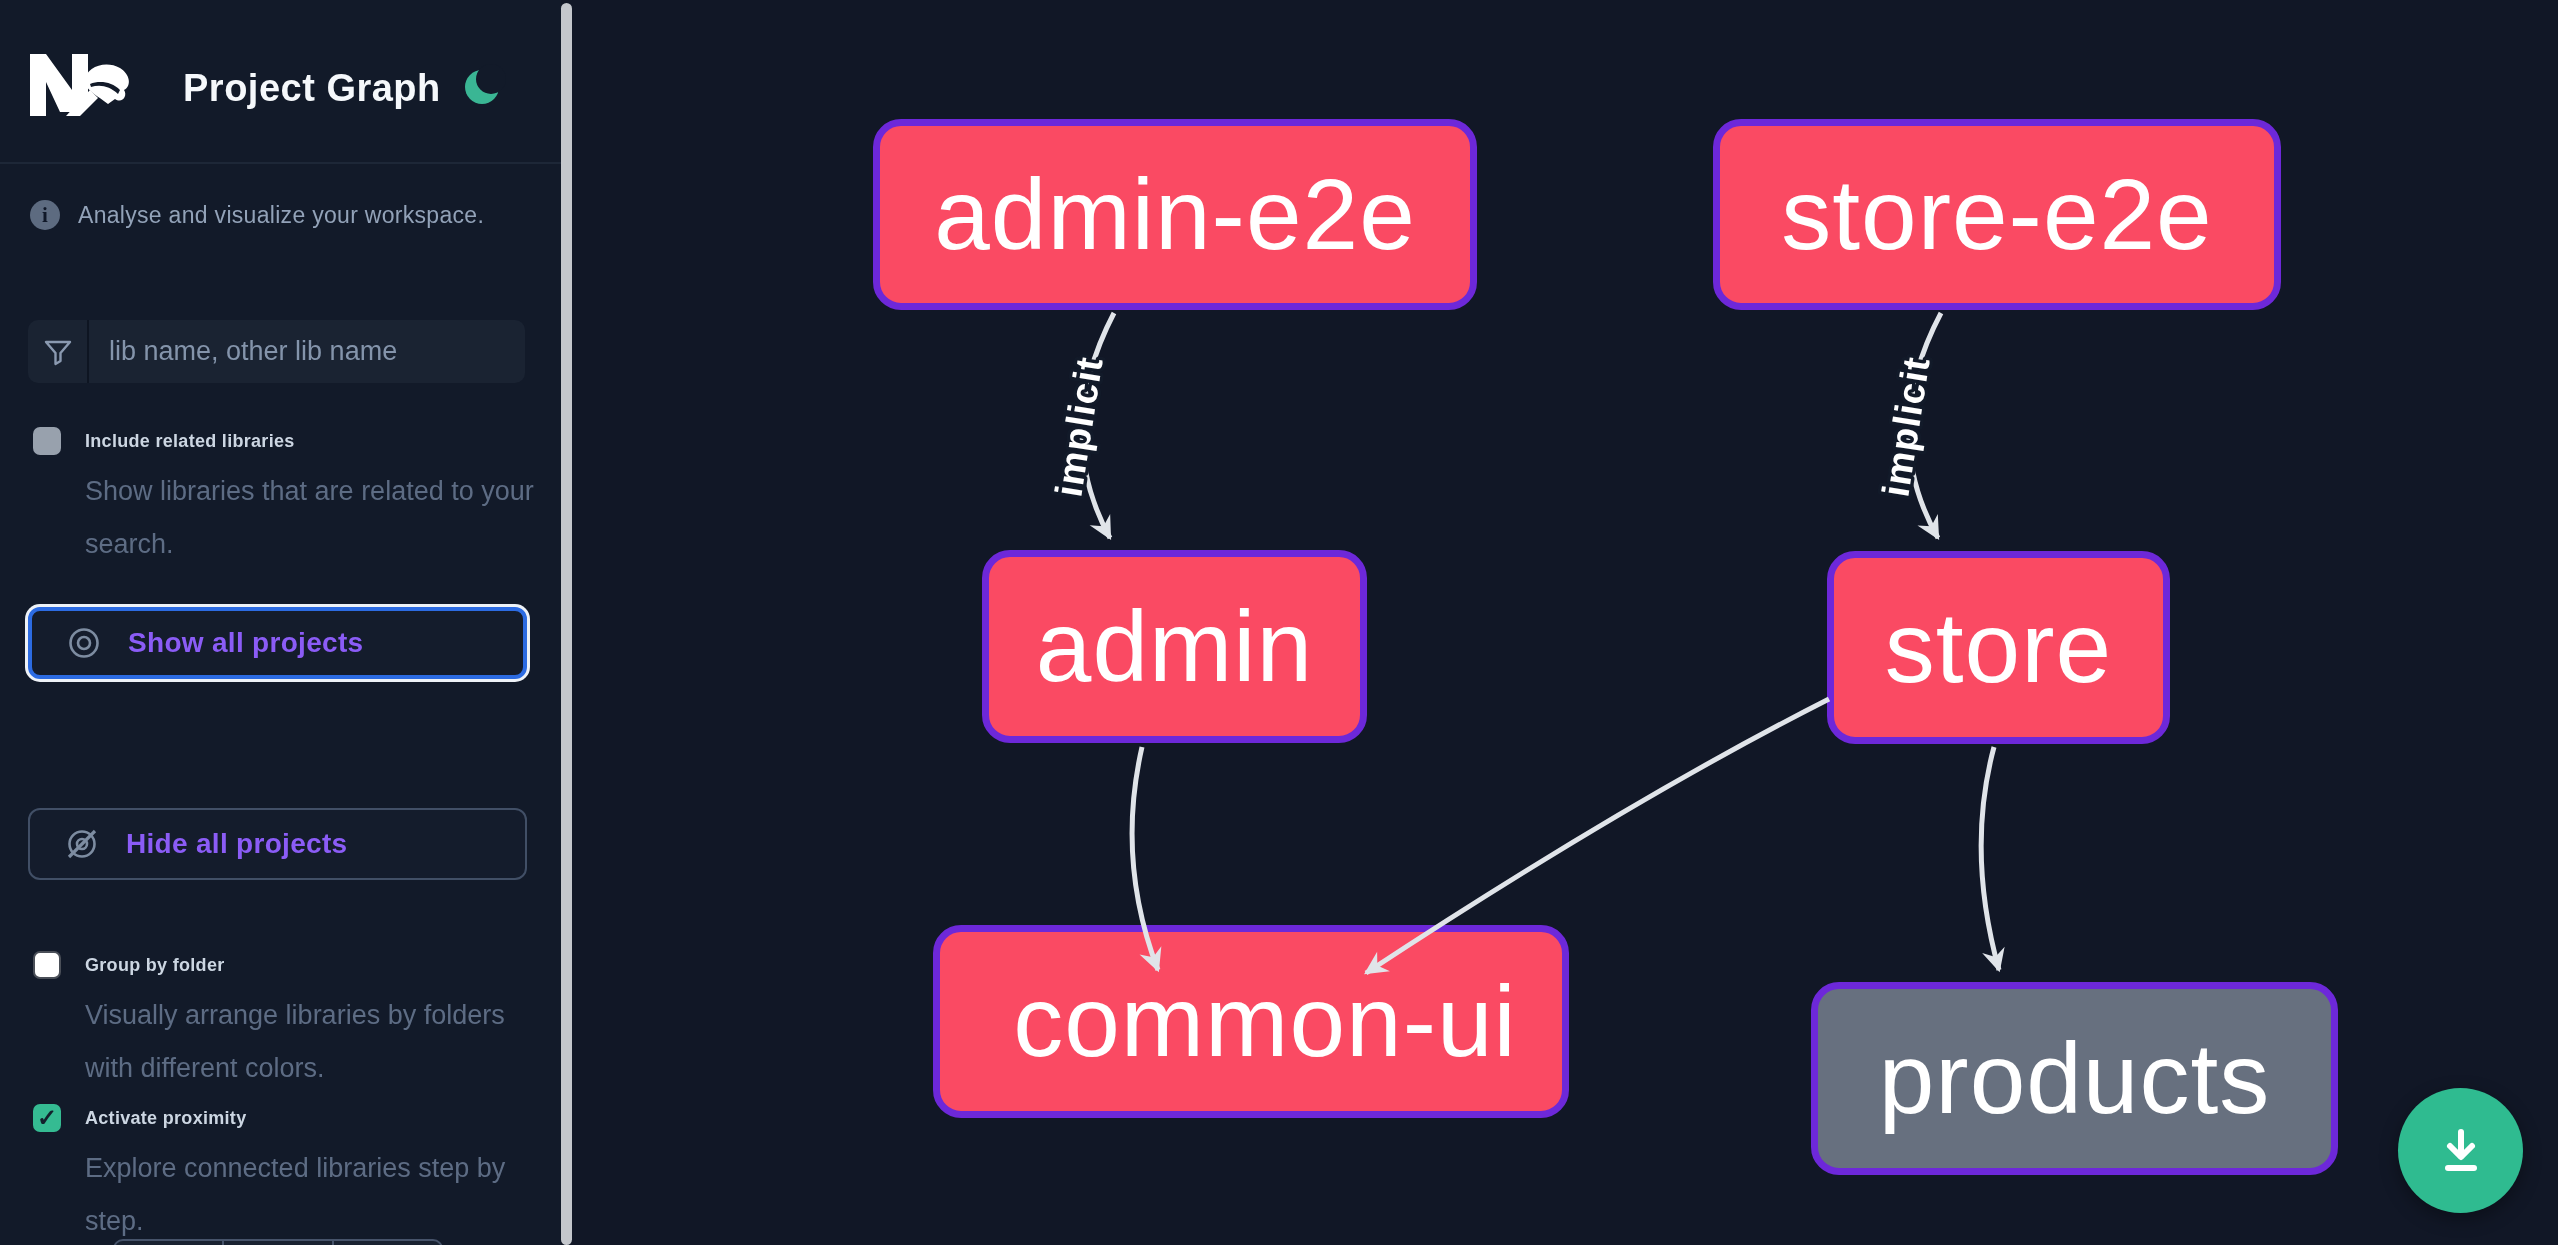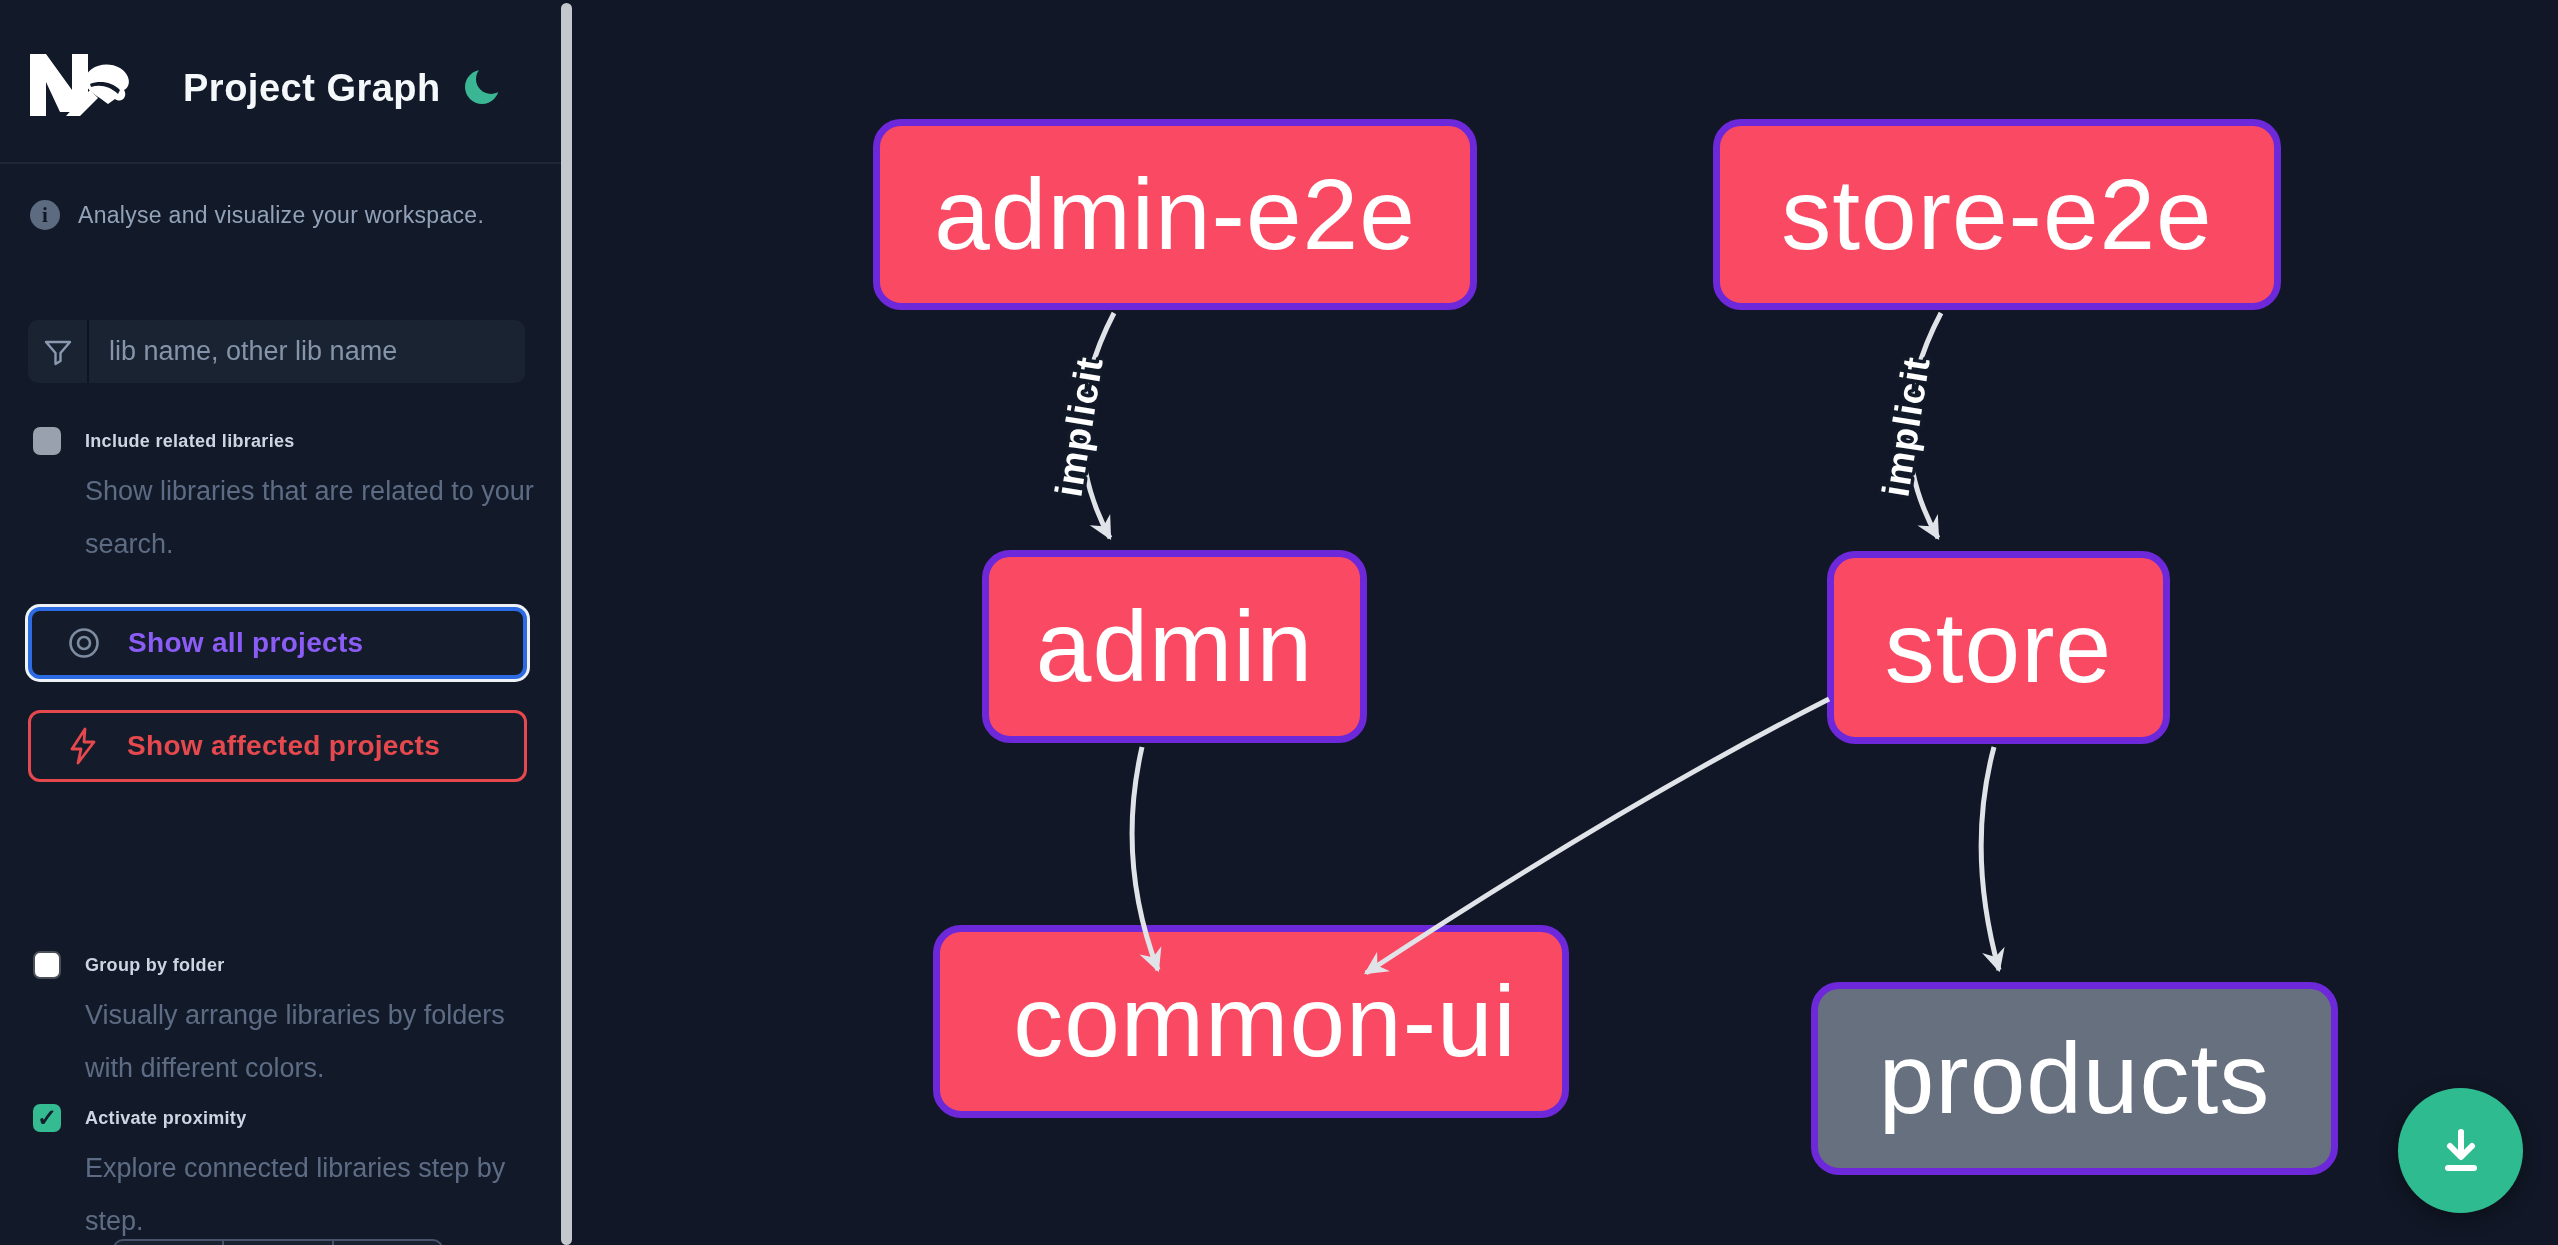--- a/index.html
+++ b/index.html
@@ -136,29 +136,31 @@
     <div class="act-btn btn-focused" style="top:607px;">
       <span class="ic">
         <svg width="40" height="40" viewBox="0 0 40 40" fill="none" stroke="#7d8ca1" stroke-width="2.6">
           <circle cx="20" cy="20" r="13.5"></circle>
             <circle cx="20" cy="20" r="6"></circle>
         </svg>
       </span>
       <span class="lbl">Show all projects</span>
     </div>
 
-    <div class="act-btn btn-affected" style="top:710px;">
+
+    <div class="act-btn btn-plain" style="top:808px;">
       <span class="ic">
-        <svg width="36" height="40" viewBox="0 0 36 40" fill="none" stroke="#e5484d" stroke-width="2.8" stroke-linejoin="round">
-          <path d="M20 3 L7 23 h9 l-3 14 L29 16 h-10 z"></path>
-        </svg>
-      </span>
-      <span class="lbl">Show affected projects</span>
-    </div>
-
+        <svg width="40" height="40" viewBox="0 0 40 40" fill="none" stroke="#7d8ca1" stroke-width="2.6">
+          <circle cx="20" cy="20" r="12.5"></circle>
+            <circle cx="20" cy="20" r="5"></circle>
+          <line x1="7" y1="33" x2="33" y2="7" stroke-width="3.2"></line>
+        </svg>
+      </span>
+      <span class="lbl">Hide all projects</span>
+    </div>
 
     <div class="opt" style="top:951px;">
       <div class="opt-row">
         <span class="cb cb-white"></span>
         <span class="opt-label">Group by folder</span>
       </div>
       <div class="opt-desc">Visually arrange libraries by folders with different colors.</div>
     </div>
 
     <div class="opt" style="top:1104px;">

